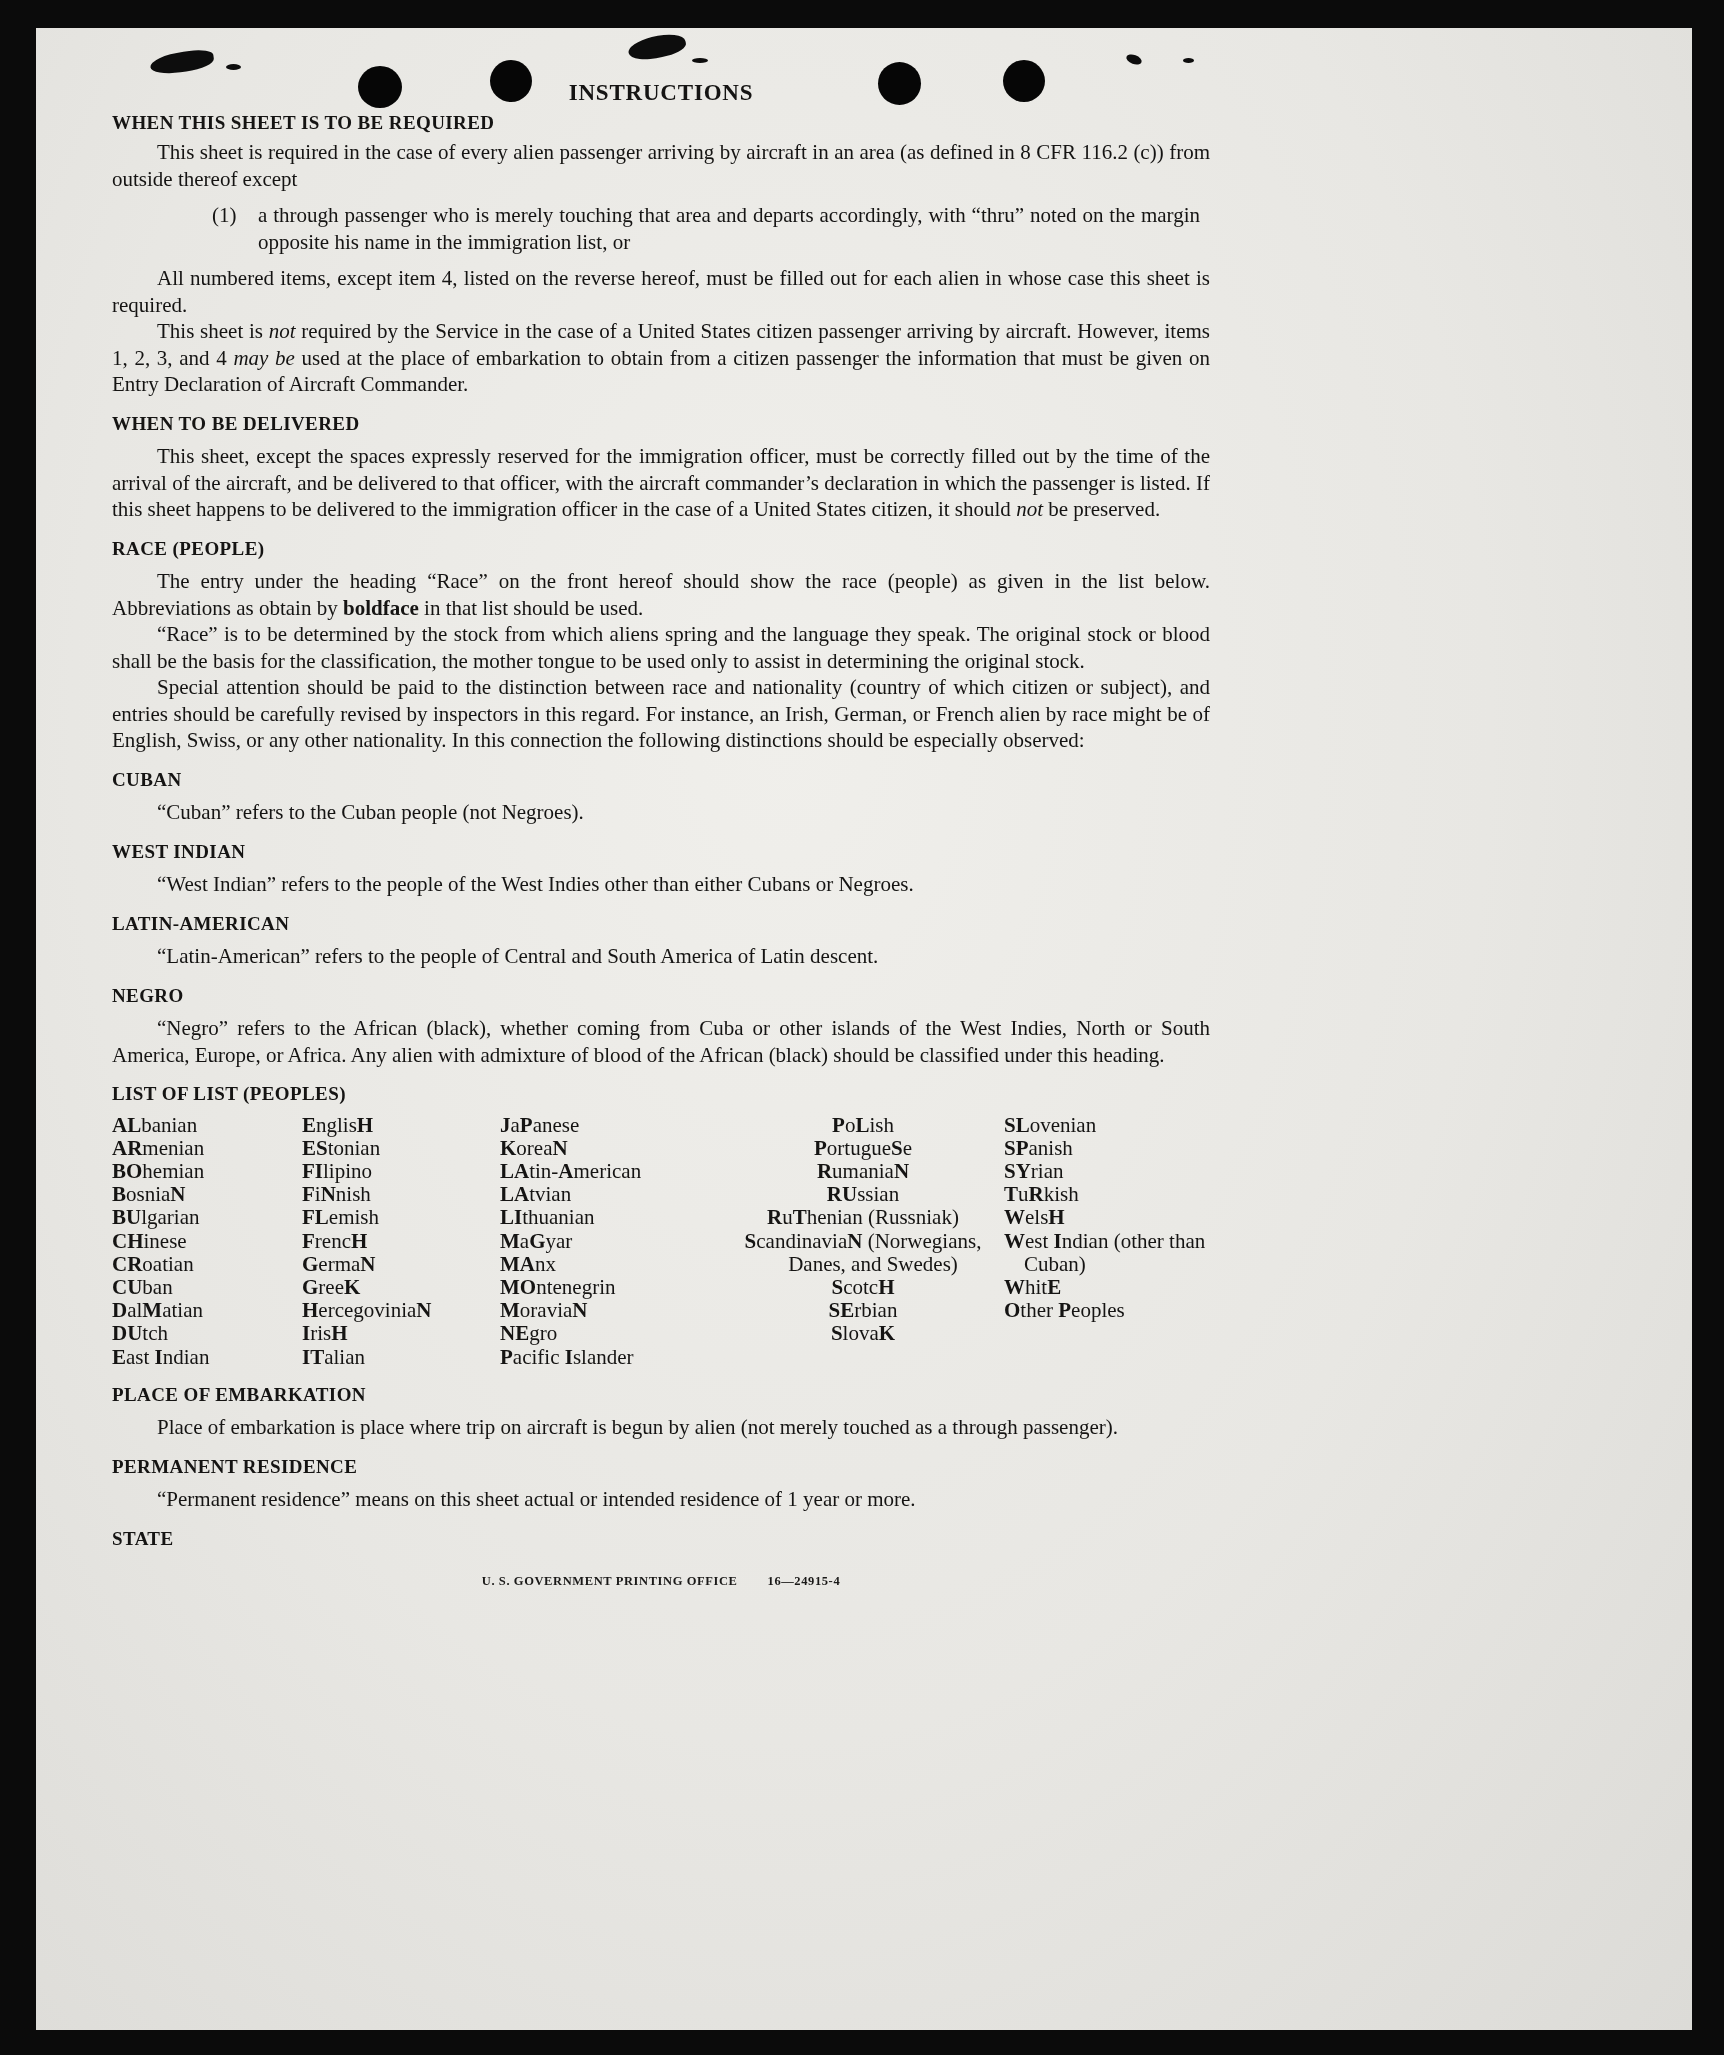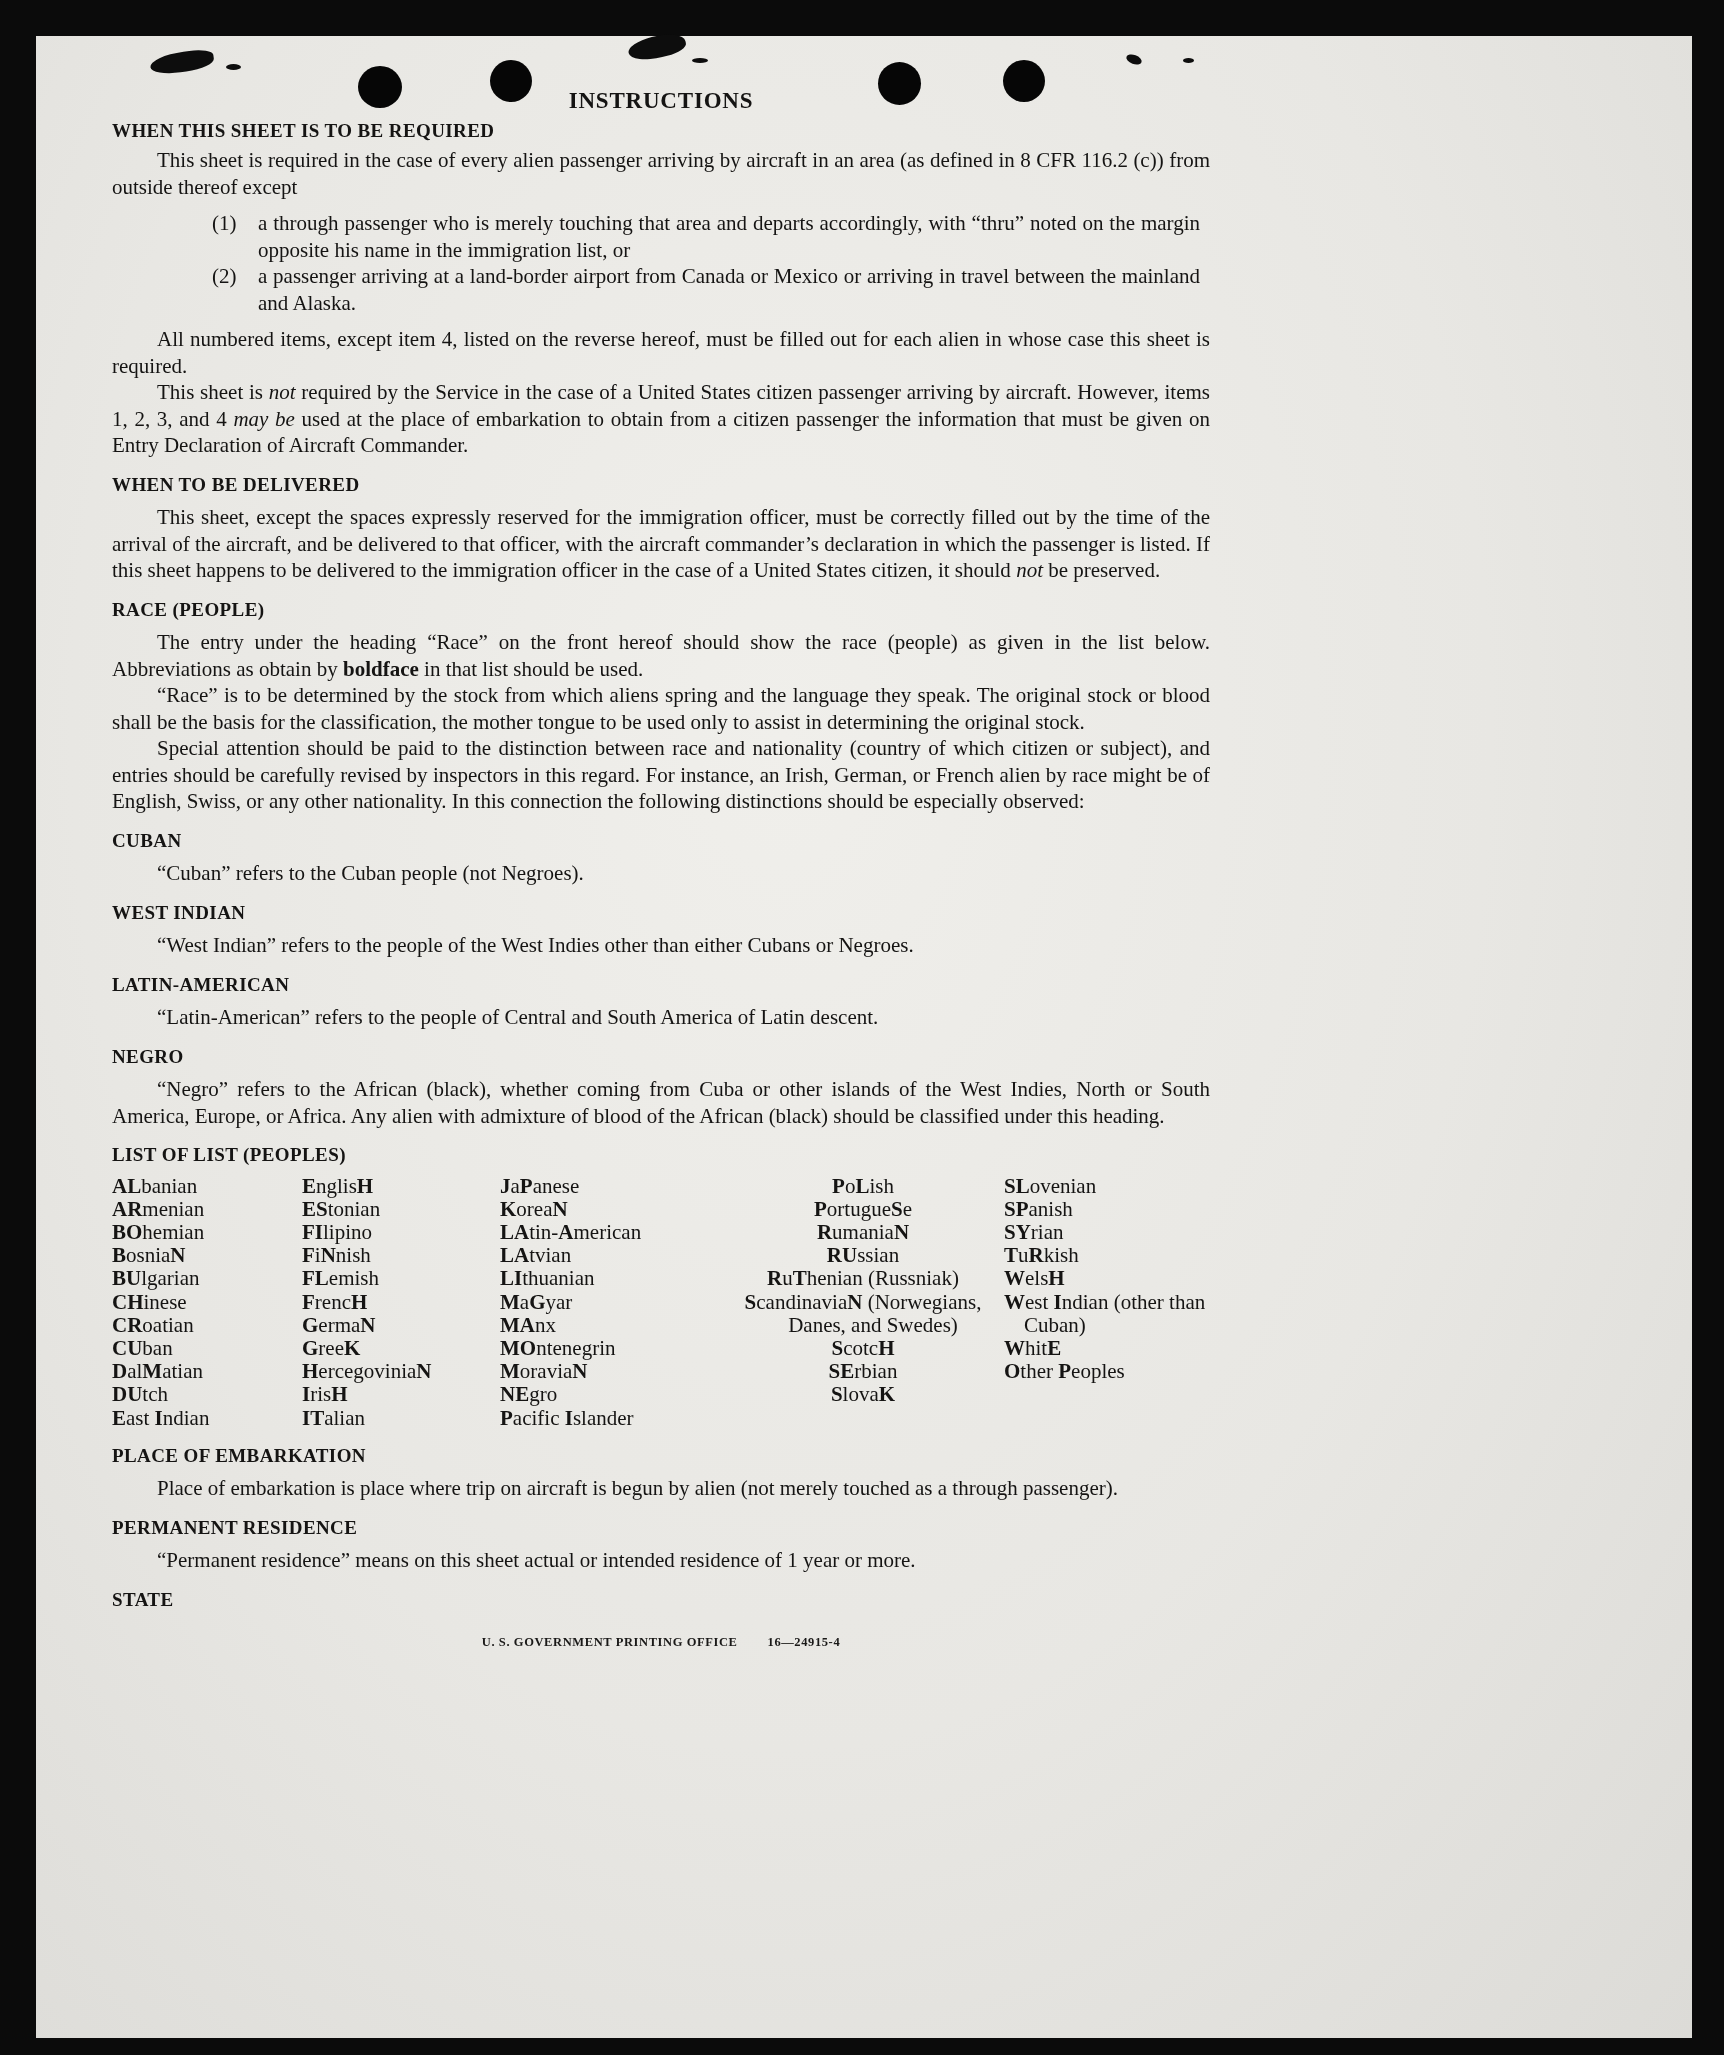--- a/index.html
+++ b/index.html
@@ -5,21 +5,21 @@
   * { margin: 0; padding: 0; box-sizing: border-box; }
   html, body { width: 1724px; height: 2055px; }
   body {
     position: relative;
     background: #0b0b0b;
     font-family: "Liberation Serif", "DejaVu Serif", serif;
     overflow: hidden;
   }
   .paper {
     position: absolute;
-    left: 36px; top: 36px;
+    left: 36px; top: 28px;
     width: 1656px; height: 2002px;
     background: radial-gradient(ellipse at 45% 35%, #f0efeb 0%, #e8e7e3 55%, #dcdbd7 100%);
   }
   .content {
     position: relative;
     width: 1098px;
     margin-left: 76px;
     padding-top: 52px;
     color: #151413;
     font-size: 21px;
@@ -74,21 +74,20 @@
 
 <div class="paper">
   <div class="content">
 
     <h1>INSTRUCTIONS</h1>
 
     <h2 class="tight">WHEN THIS SHEET IS TO BE REQUIRED</h2>
     <p class="ind"><span>This sheet is required in the case of every alien passenger arriving by aircraft in an area (as defined in 8 CFR 116.2 (c)) from outside thereof except</span></p>
     <div class="numlist">
       <div class="numitem"><span class="marker">(1)</span><span>a through passenger who is merely touching that area and departs accordingly, with “thru” noted on the margin opposite his name in the immigration list, or</span></div>
-      <div class="numitem"><span class="marker">(2)</span><span>a passenger arriving at a land-border airport from Canada or Mexico or arriving in travel between the mainland and Alaska.</span></div>
     </div>
     <p class="ind"><span>All numbered items, except item 4, listed on the reverse hereof, must be filled out for each alien in whose case this sheet is required.</span></p>
     <p class="ind"><span>This sheet is </span><i>not</i><span> required by the Service in the case of a United States citizen passenger arriving by aircraft.  However, items 1, 2, 3, and 4 </span><i>may be</i><span> used at the place of embarkation to obtain from a citizen passenger the information that must be given on Entry Declaration of Aircraft Commander.</span></p>
 
     <h2>WHEN TO BE DELIVERED</h2>
     <p class="ind"><span>This sheet, except the spaces expressly reserved for the immigration officer, must be correctly filled out by the time of the arrival of the aircraft, and be delivered to that officer, with the aircraft commander’s declaration in which the passenger is listed.  If this sheet happens to be delivered to the immigration officer in the case of a United States citizen, it should </span><i>not</i><span> be preserved.</span></p>
 
     <h2>RACE (PEOPLE)</h2>
     <p class="ind"><span>The entry under the heading “Race” on the front hereof should show the race (people) as given in the list below.  Abbreviations as obtain by </span><b>boldface</b><span> in that list should be used.</span></p>
     <p class="ind"><span>“Race” is to be determined by the stock from which aliens spring and the language they speak.  The original stock or blood shall be the basis for the classification, the mother tongue to be used only to assist in determining the original stock.</span></p>

